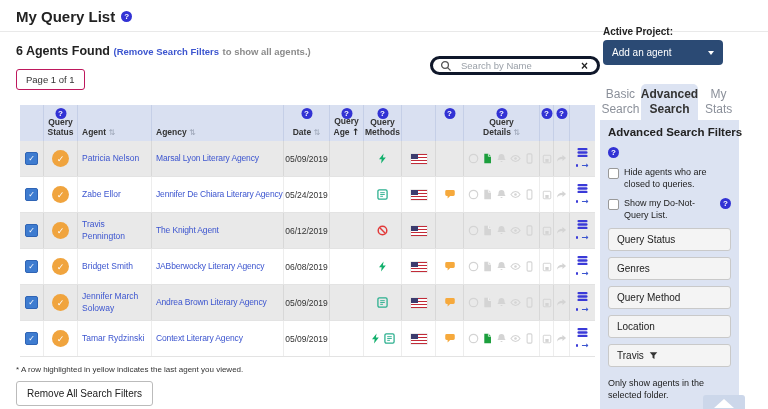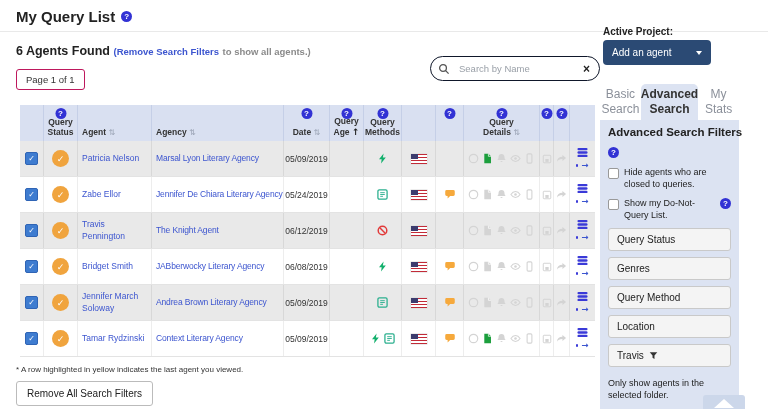--- a/index.html
+++ b/index.html
@@ -12,21 +12,21 @@
         font-size:8px;font-weight:bold;align-items:center;justify-content:center;flex:none;cursor:pointer}
   
   .page-title{position:absolute;left:16px;top:8px;font-size:15px;font-weight:bold;display:flex;gap:6px;align-items:center}
   .top-divider{position:absolute;left:0;top:31px;width:768px;height:1px;background:#e9e9e9}
   .found-line{position:absolute;left:16px;top:44px;font-size:12.5px;font-weight:bold;white-space:nowrap}
   .found-line .lnk{font-size:9.5px;font-weight:bold;color:#3c55cf;cursor:pointer}
   .found-line .sfx{font-size:9.5px;font-weight:bold;color:#8a8a8a}
   .page-btn{position:absolute;left:16px;top:69px;background:#fff;border:1px solid #be185d;border-radius:3px;
             padding:4px 9px;font-size:9.5px;color:#333;cursor:pointer}
   
-  .search{position:absolute;left:430px;top:56px;width:170px;height:25px;border:1px solid #0f172a;border-radius:13px;
+  .search{position:absolute;left:430px;top:56px;width:170px;height:19px;border:3px solid #0f172a;border-radius:13px;
           background:#fff;display:flex;align-items:center;box-sizing:border-box}
   .search .mag{color:#555;padding:0 7px;display:flex}
   .search input{flex:1;min-width:0;border:none;outline:none;background:transparent;font-size:9.5px;color:#333;
                 font-family:inherit}
   .search input::placeholder{color:#9aa0a8}
   .search .clear{padding:0 9px;font-weight:bold;font-size:12px;color:#222;cursor:pointer}
   
   .table{position:absolute;left:20px;top:105px;width:575px;font-size:8.5px}
   .thead{display:flex;background:#d9e0f1;height:36px}
   .th{position:relative;box-sizing:border-box;border-right:1px solid #c5cfe7;height:36px}
@@ -66,21 +66,21 @@
   .stack{color:#3a3ad8;cursor:pointer}
   .go{display:flex;align-items:center;gap:3px;cursor:pointer}
   .go .dot{width:2.5px;height:2.5px;border-radius:50%;background:#3a3ad8}
   .go .arr{font-size:8.5px;font-weight:bold;color:#3c55cf;font-family:"DejaVu Sans",sans-serif;line-height:1}
   
   .footnote{position:absolute;left:16px;top:365px;font-size:8px;color:#333}
   .remove-all-btn{position:absolute;left:16px;top:381px;background:#fff;border:1px solid #bbb;border-radius:3px;
                   padding:6px 10px;font-size:10px;color:#222;cursor:pointer}
   
   .sb-label{position:absolute;left:603px;top:26px;font-size:10px;font-weight:bold}
-  .sb-project{position:absolute;left:603px;top:40px;width:108px;height:25px;background:#2b4a74;border-radius:4px;
+  .sb-project{position:absolute;left:603px;top:40px;width:120px;height:25px;background:#2b4a74;border-radius:4px;
               color:#fff;display:flex;align-items:center;justify-content:space-between;padding:12px 9px;
               font-size:10px;box-sizing:border-box;cursor:pointer}
   .caret-down{width:0;height:0;border-left:3.5px solid transparent;border-right:3.5px solid transparent;
               border-top:4px solid #fff}
   .tabs{position:absolute;left:600px;top:84px;width:139px;height:36px;display:flex}
   .tab{flex:1;display:flex;align-items:center;justify-content:center;text-align:center;font-size:12px;
        color:#8b909a;white-space:pre-line;line-height:1.25;border-radius:5px 5px 0 0;cursor:pointer}
   .tab.active{background:#dce3f2;color:#333;font-weight:bold}
   .panel{position:absolute;left:600px;top:120px;width:139px;height:289px;background:#dce3f2;box-sizing:border-box;
          padding:6px 8px}

